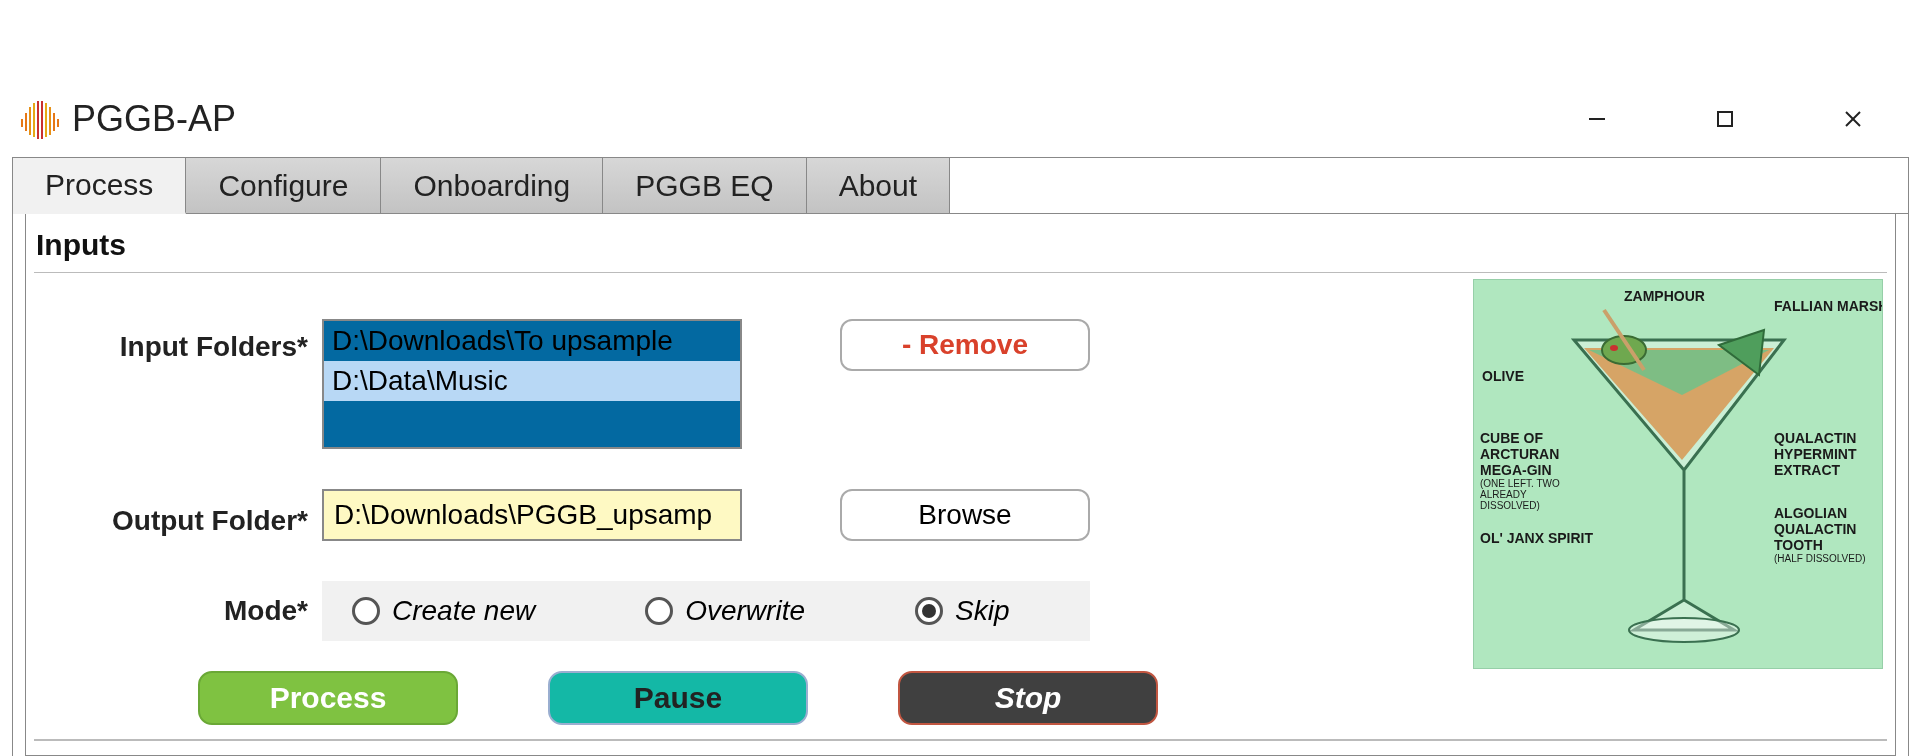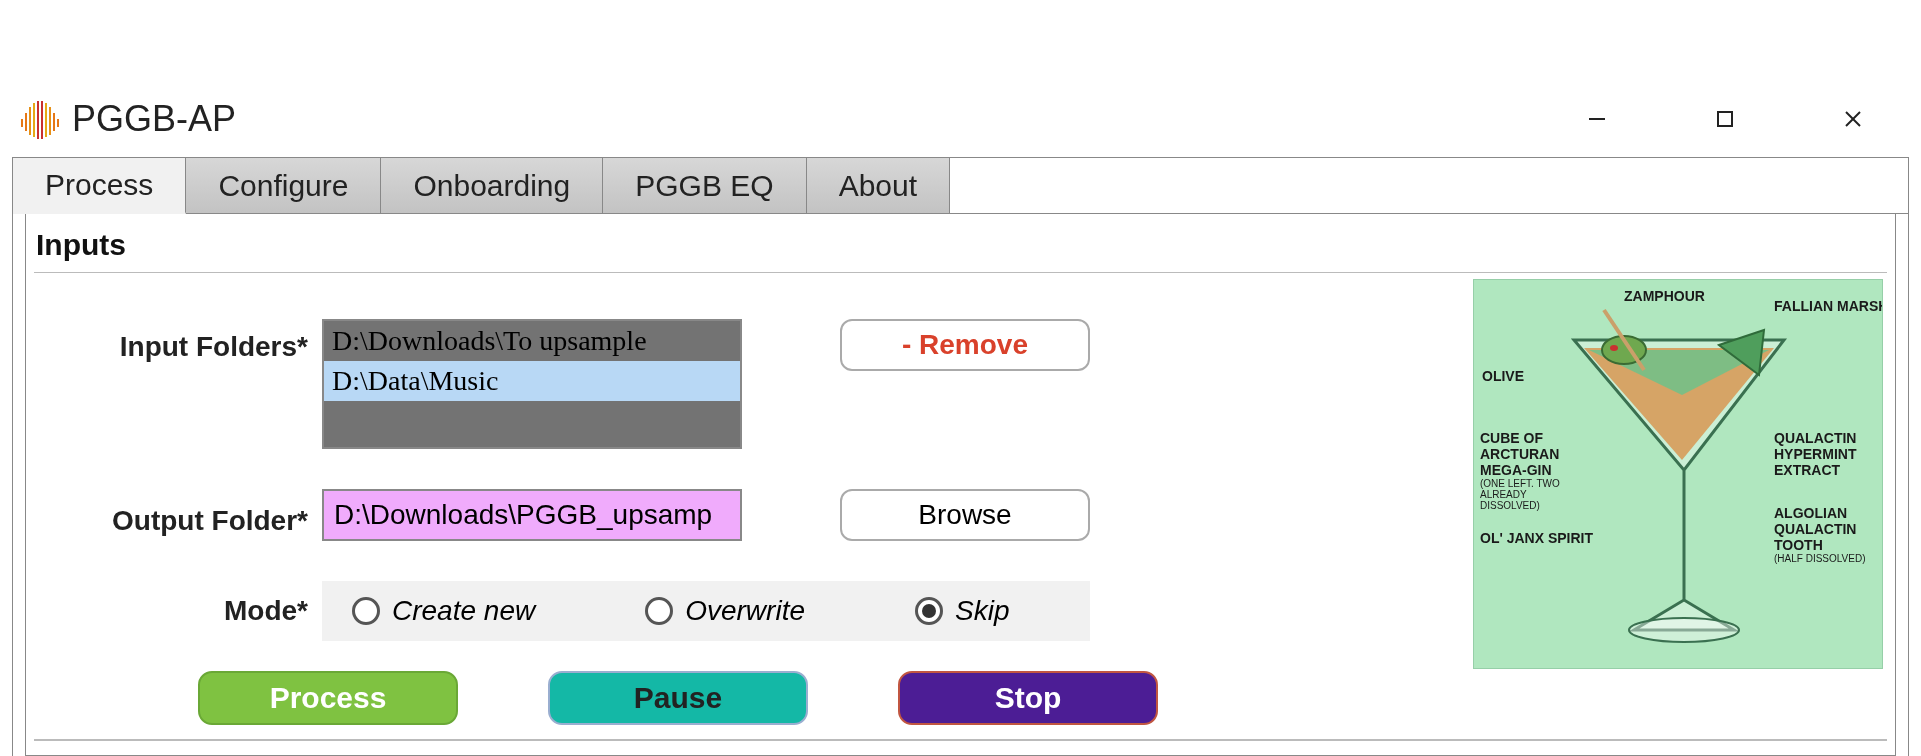--- a/index.html
+++ b/index.html
@@ -94,34 +94,33 @@
   .label {
     text-align: right;
     font-size: 28px;
     font-weight: bold;
     color: #222;
     padding-top: 12px;
   }
   .listbox {
     border: 2px solid #888;
     min-height: 130px;
-    background: #737373;
+    background: #0369a1;
     font-size: 28px;
     overflow: hidden;
-    font-family: Liberation Serif, serif;
   }
   .list-item { padding: 4px 8px; cursor: pointer; }
   .list-item.selected { background: #b8d8f5; }
   .textbox {
     border: 2px solid #888;
     height: 52px;
     padding: 6px 10px;
     font-size: 28px;
     width: 100%;
-    background: #f0abfc;
+    background: #fef9c3;
   }
   .btn {
     border: 2px solid #aaa;
     border-radius: 12px;
     height: 52px;
     font-size: 28px;
     background: #fff;
     display: flex;
     align-items: center;
     justify-content: center;
@@ -167,21 +166,21 @@
     border: 2px solid #aaa;
     font-size: 30px;
     font-weight: bold;
     display: flex;
     align-items: center;
     justify-content: center;
     cursor: pointer;
   }
   .big-btn.process { background: #7fc241; color: #fff; border-color: #6aa836; }
   .big-btn.pause { background: #14b8a6; color: #222; border-color: #9aaed0; }
-  .big-btn.stop  { background: #4c1d95; color: #fff; border-color: #c15641; }
+  .big-btn.stop  { background: #404040; color: #fff; border-color: #c15641; font-style: italic; }
   .illustration {
     width: 410px;
     height: 390px;
     background: #b0e7bf;
     border: 1px solid #96cfa8;
     position: relative;
     overflow: hidden;
     font-family: "Comic Sans MS", cursive, sans-serif;
   }
   .illustration .anno { position: absolute; font-size: 14px; font-weight: bold; color: #1a1a1a; white-space: nowrap; }

